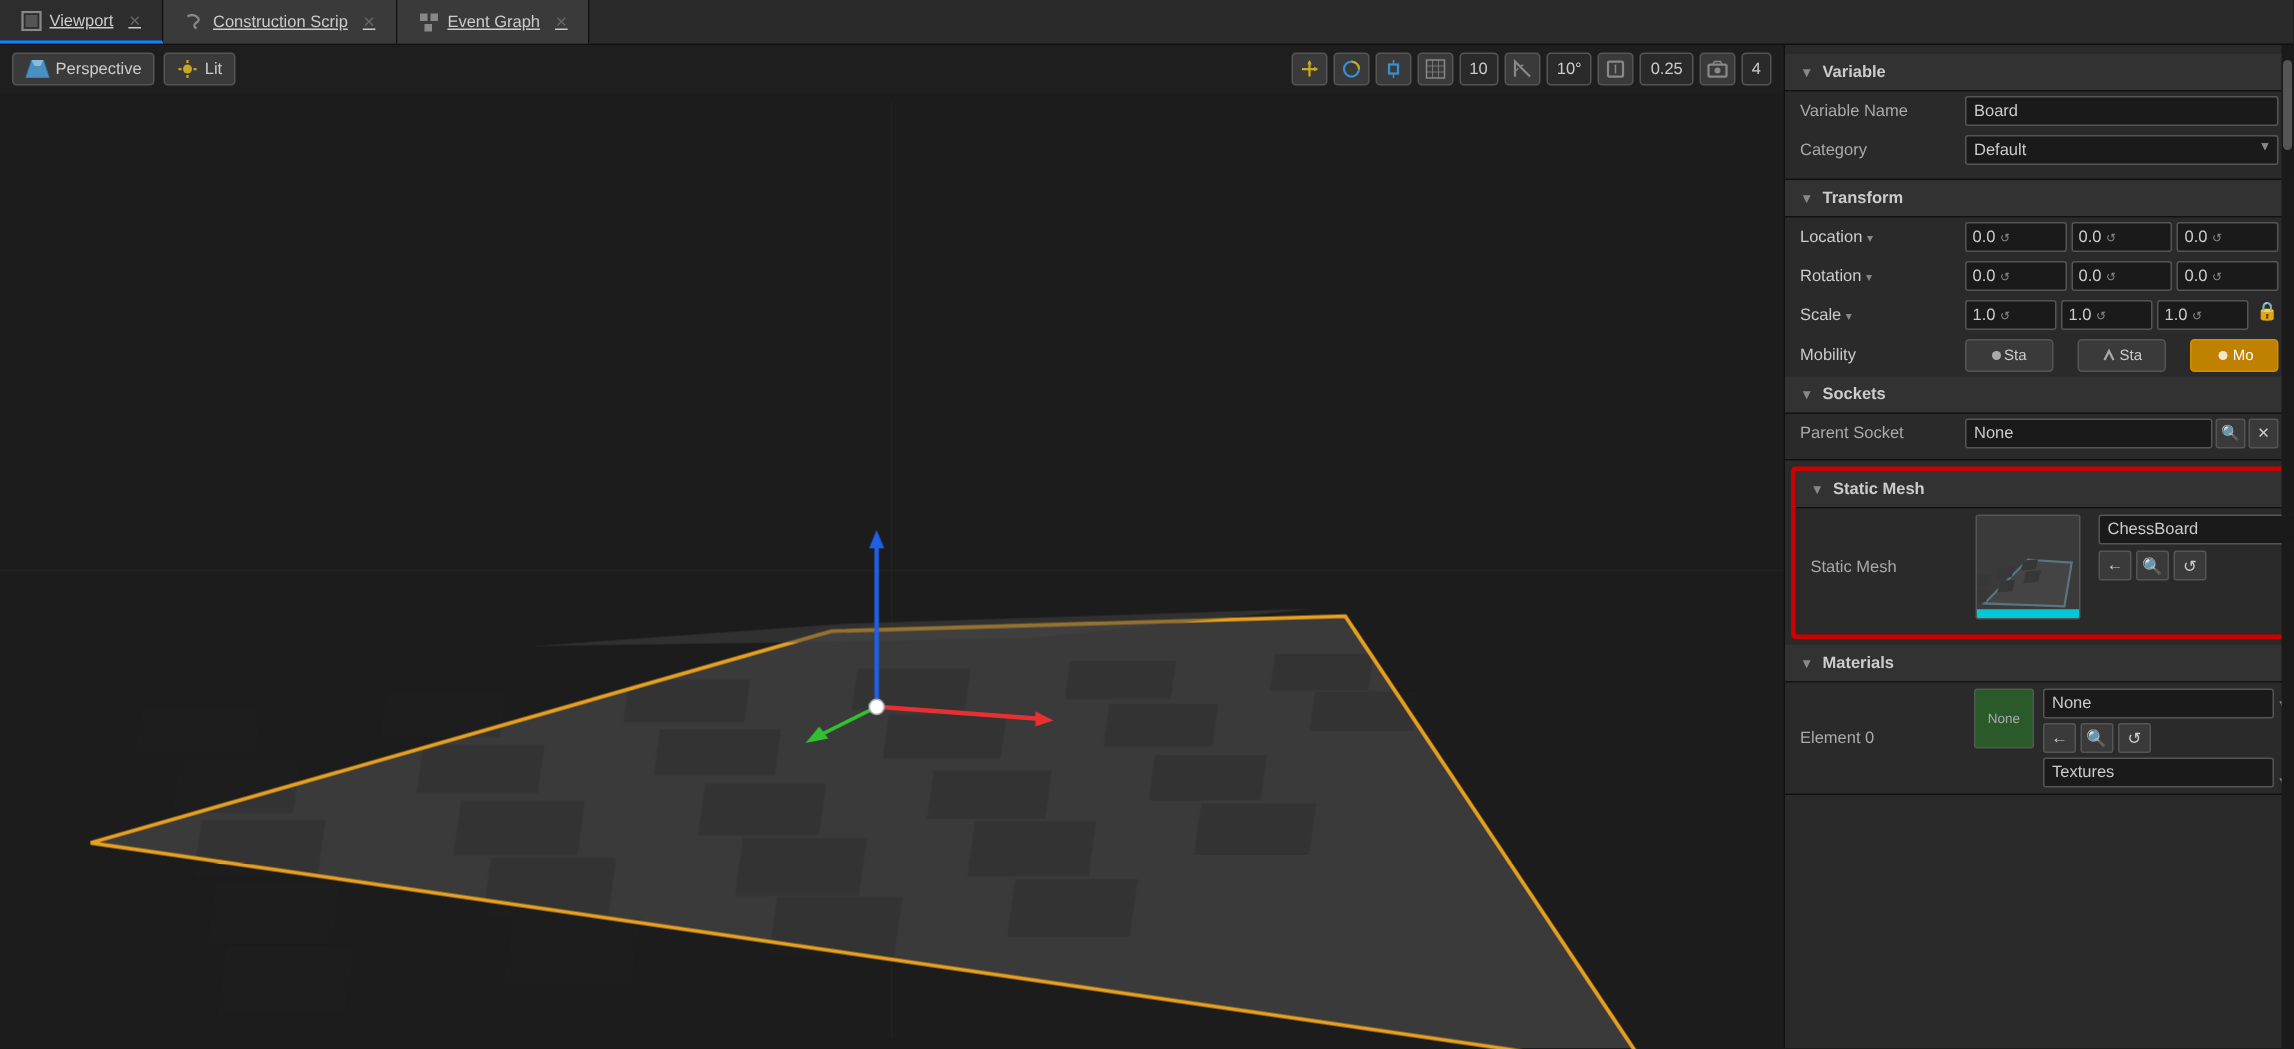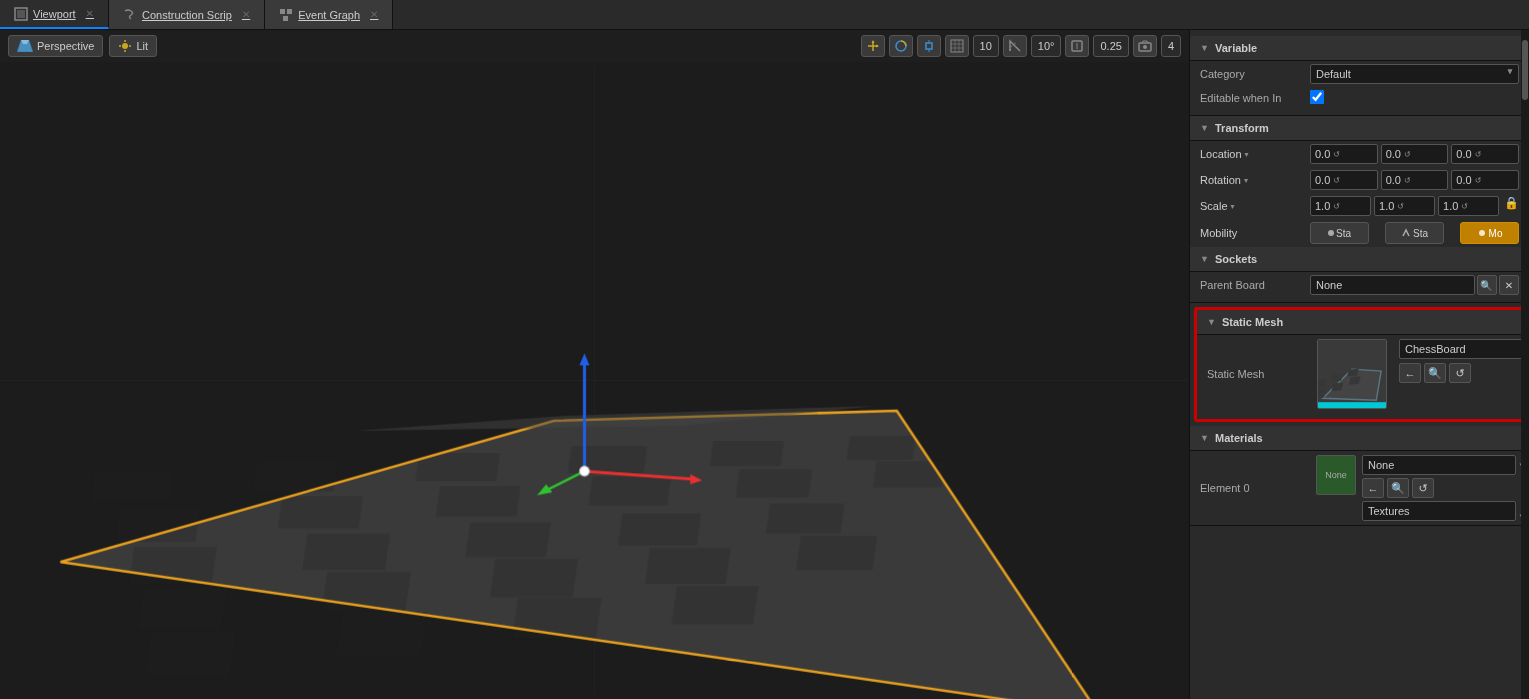--- a/index.html
+++ b/index.html
@@ -641,36 +641,36 @@
   </div>
 
   <div class="right-panel" style="position:relative;">
 
     <div class="variable-section">
       <div class="section-header">
         <span class="section-collapse">▼</span>
         <span>Variable</span>
       </div>
       <div class="prop-row">
+        <div class="prop-label">Variable Name</div>
+        <div class="prop-value">
+          <input class="text-input" type="text" value="Board" style="">
+        </div>
+      </div>
+      <div class="prop-row">
         <div class="prop-label">Category</div>
         <div class="prop-value">
           <div class="select-wrapper">
             <select class="select-input">
               <option>Default</option>
             </select>
             <span style="position:absolute;right:5px;top:3px;font-size:8px;color:#888;pointer-events:none;">▼</span>
           </div>
         </div>
       </div>
-      <div class="prop-row">
-        <div class="prop-label">Editable when In</div>
-        <div class="prop-value">
-          <input class="checkbox-input" type="checkbox" checked="" style="">
-        </div>
-      </div>
     </div>
 
     <div>
       <div class="section-header">
         <span class="section-collapse">▼</span>
         <span>Transform</span>
       </div>
 
       <div class="prop-row">
         <div class="transform-label">
@@ -760,21 +760,21 @@
         </div>
       </div>
     </div>
 
     <div class="sockets-section">
       <div class="section-header">
         <span class="section-collapse">▼</span>
         <span>Sockets</span>
       </div>
       <div class="parent-socket-row">
-        <div class="prop-label">Parent Board</div>
+        <div class="prop-label">Parent Socket</div>
         <input class="socket-input" type="text" value="None" style="">
         <div class="icon-btn-small">🔍</div>
         <div class="icon-btn-small">✕</div>
       </div>
     </div>
 
     <div class="static-mesh-section">
       <div class="static-mesh-inner">
         <div class="section-header" style="border-radius:1px 1px 0 0;">
           <span class="section-collapse">▼</span>

